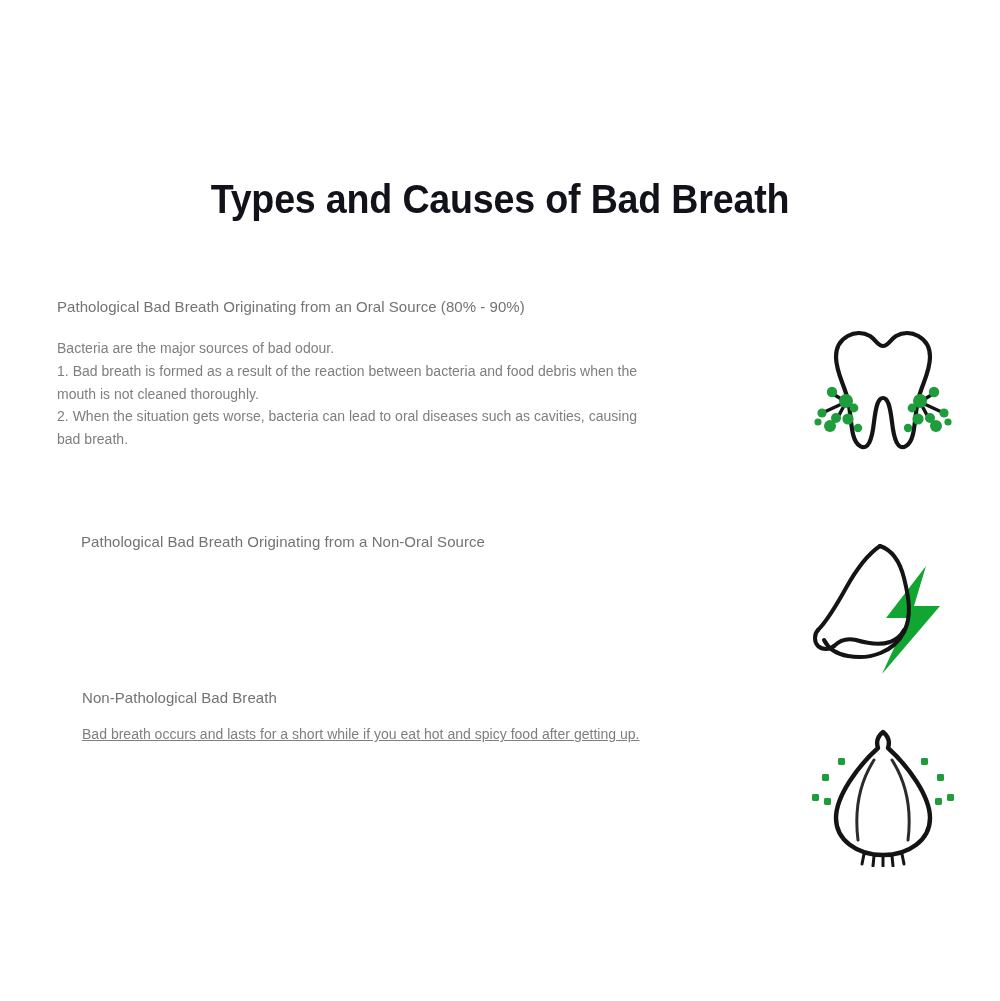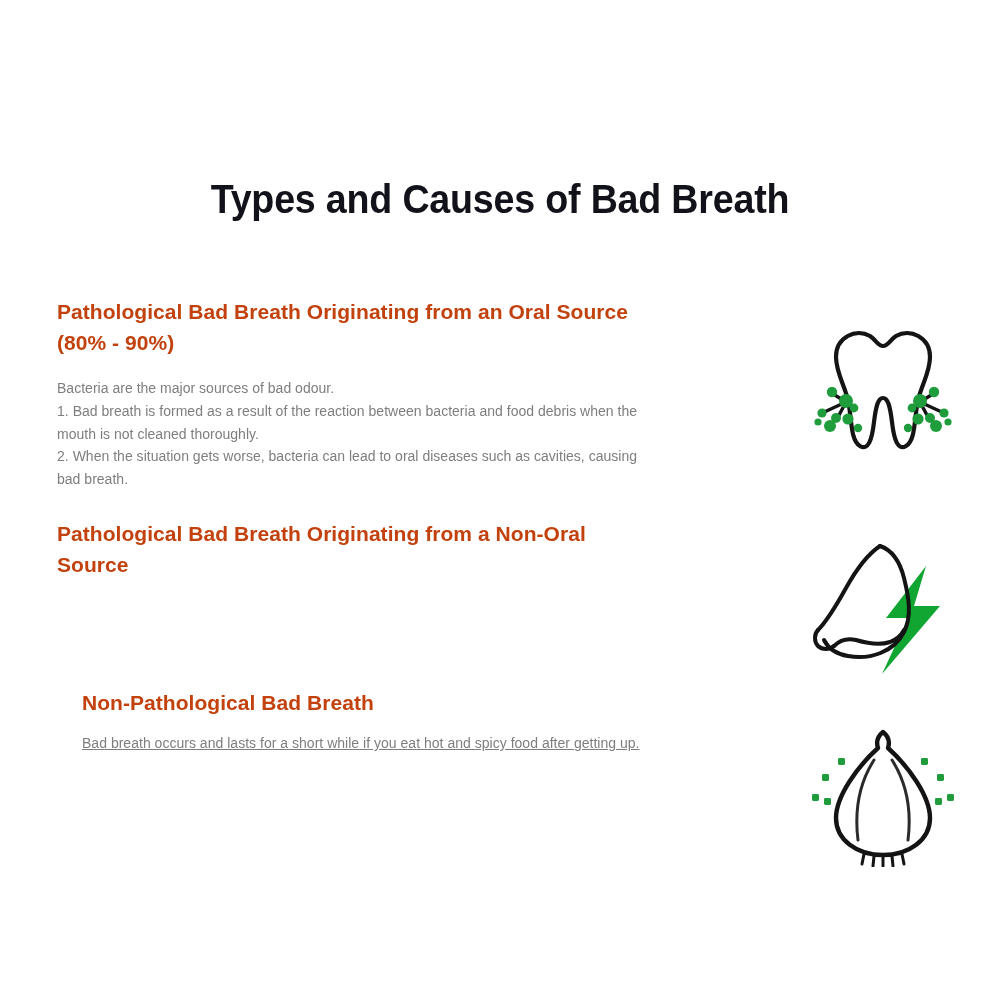--- a/index.html
+++ b/index.html
@@ -52,23 +52,23 @@
 
   .section-text {
     position: absolute;
     left: 57px;
     top: 0;
     width: 590px;
   }
 
   .section-heading {
     font-family: "Liberation Sans", sans-serif;
-    font-size: 21px;
-    font-weight: bold;
-    color: #c2410c;
+    font-size: 15px;
+    font-weight: normal;
+    color: #737373;
     line-height: 1.48;
     margin: 0 0 14px 0;
     letter-spacing: 0.05px;
   }
 
   .section-body {
     font-family: "Liberation Sans", sans-serif;
     font-size: 14px;
     color: #7e7e7e;
     line-height: 1.62;
@@ -82,21 +82,21 @@
     top: 22px;
     width: 150px;
     height: 145px;
   }
   .section-icon svg { display: block; width: 100%; height: 100%; }
 
   .sec-1 .section-icon { top: 26px; }
   .sec-2 .section-icon { top: 58px; }
   .sec-3 .section-icon { top: 62px; }
 
-  .sec-2 .section-text { top: 40px; }
+  .sec-2 .section-text { top: 53px; margin-left: 24px; }
   .sec-3 .section-text { top: 27px; margin-left: 25px; }
 </style>
 </head>
 <body>
 
 <div class="page">
 
   <h1 class="page-title">Types and Causes of Bad Breath</h1>
 
   <div class="sections">

